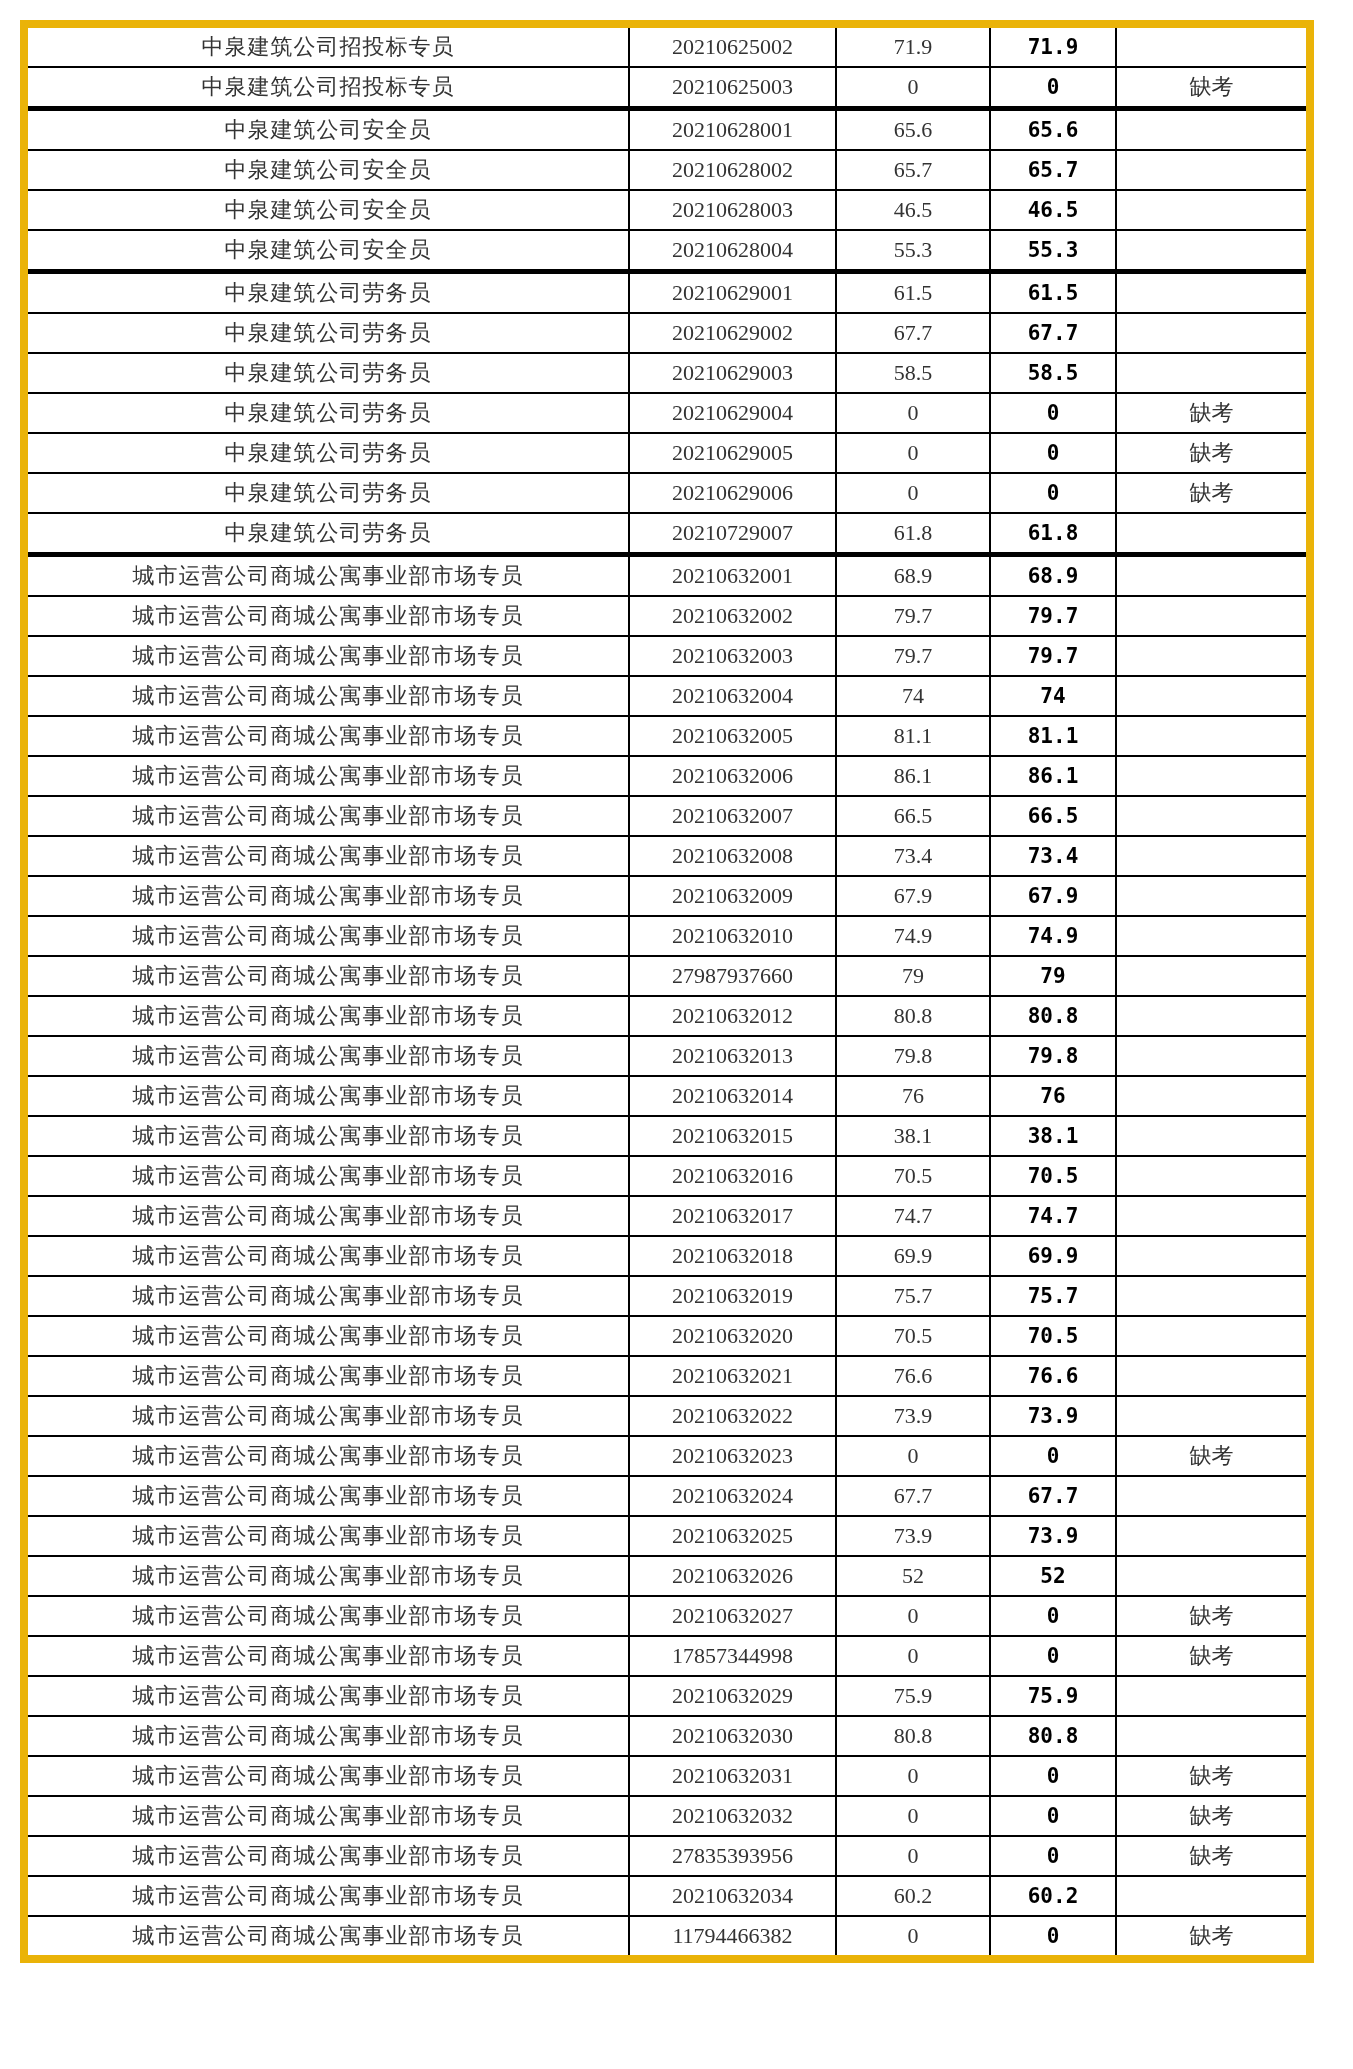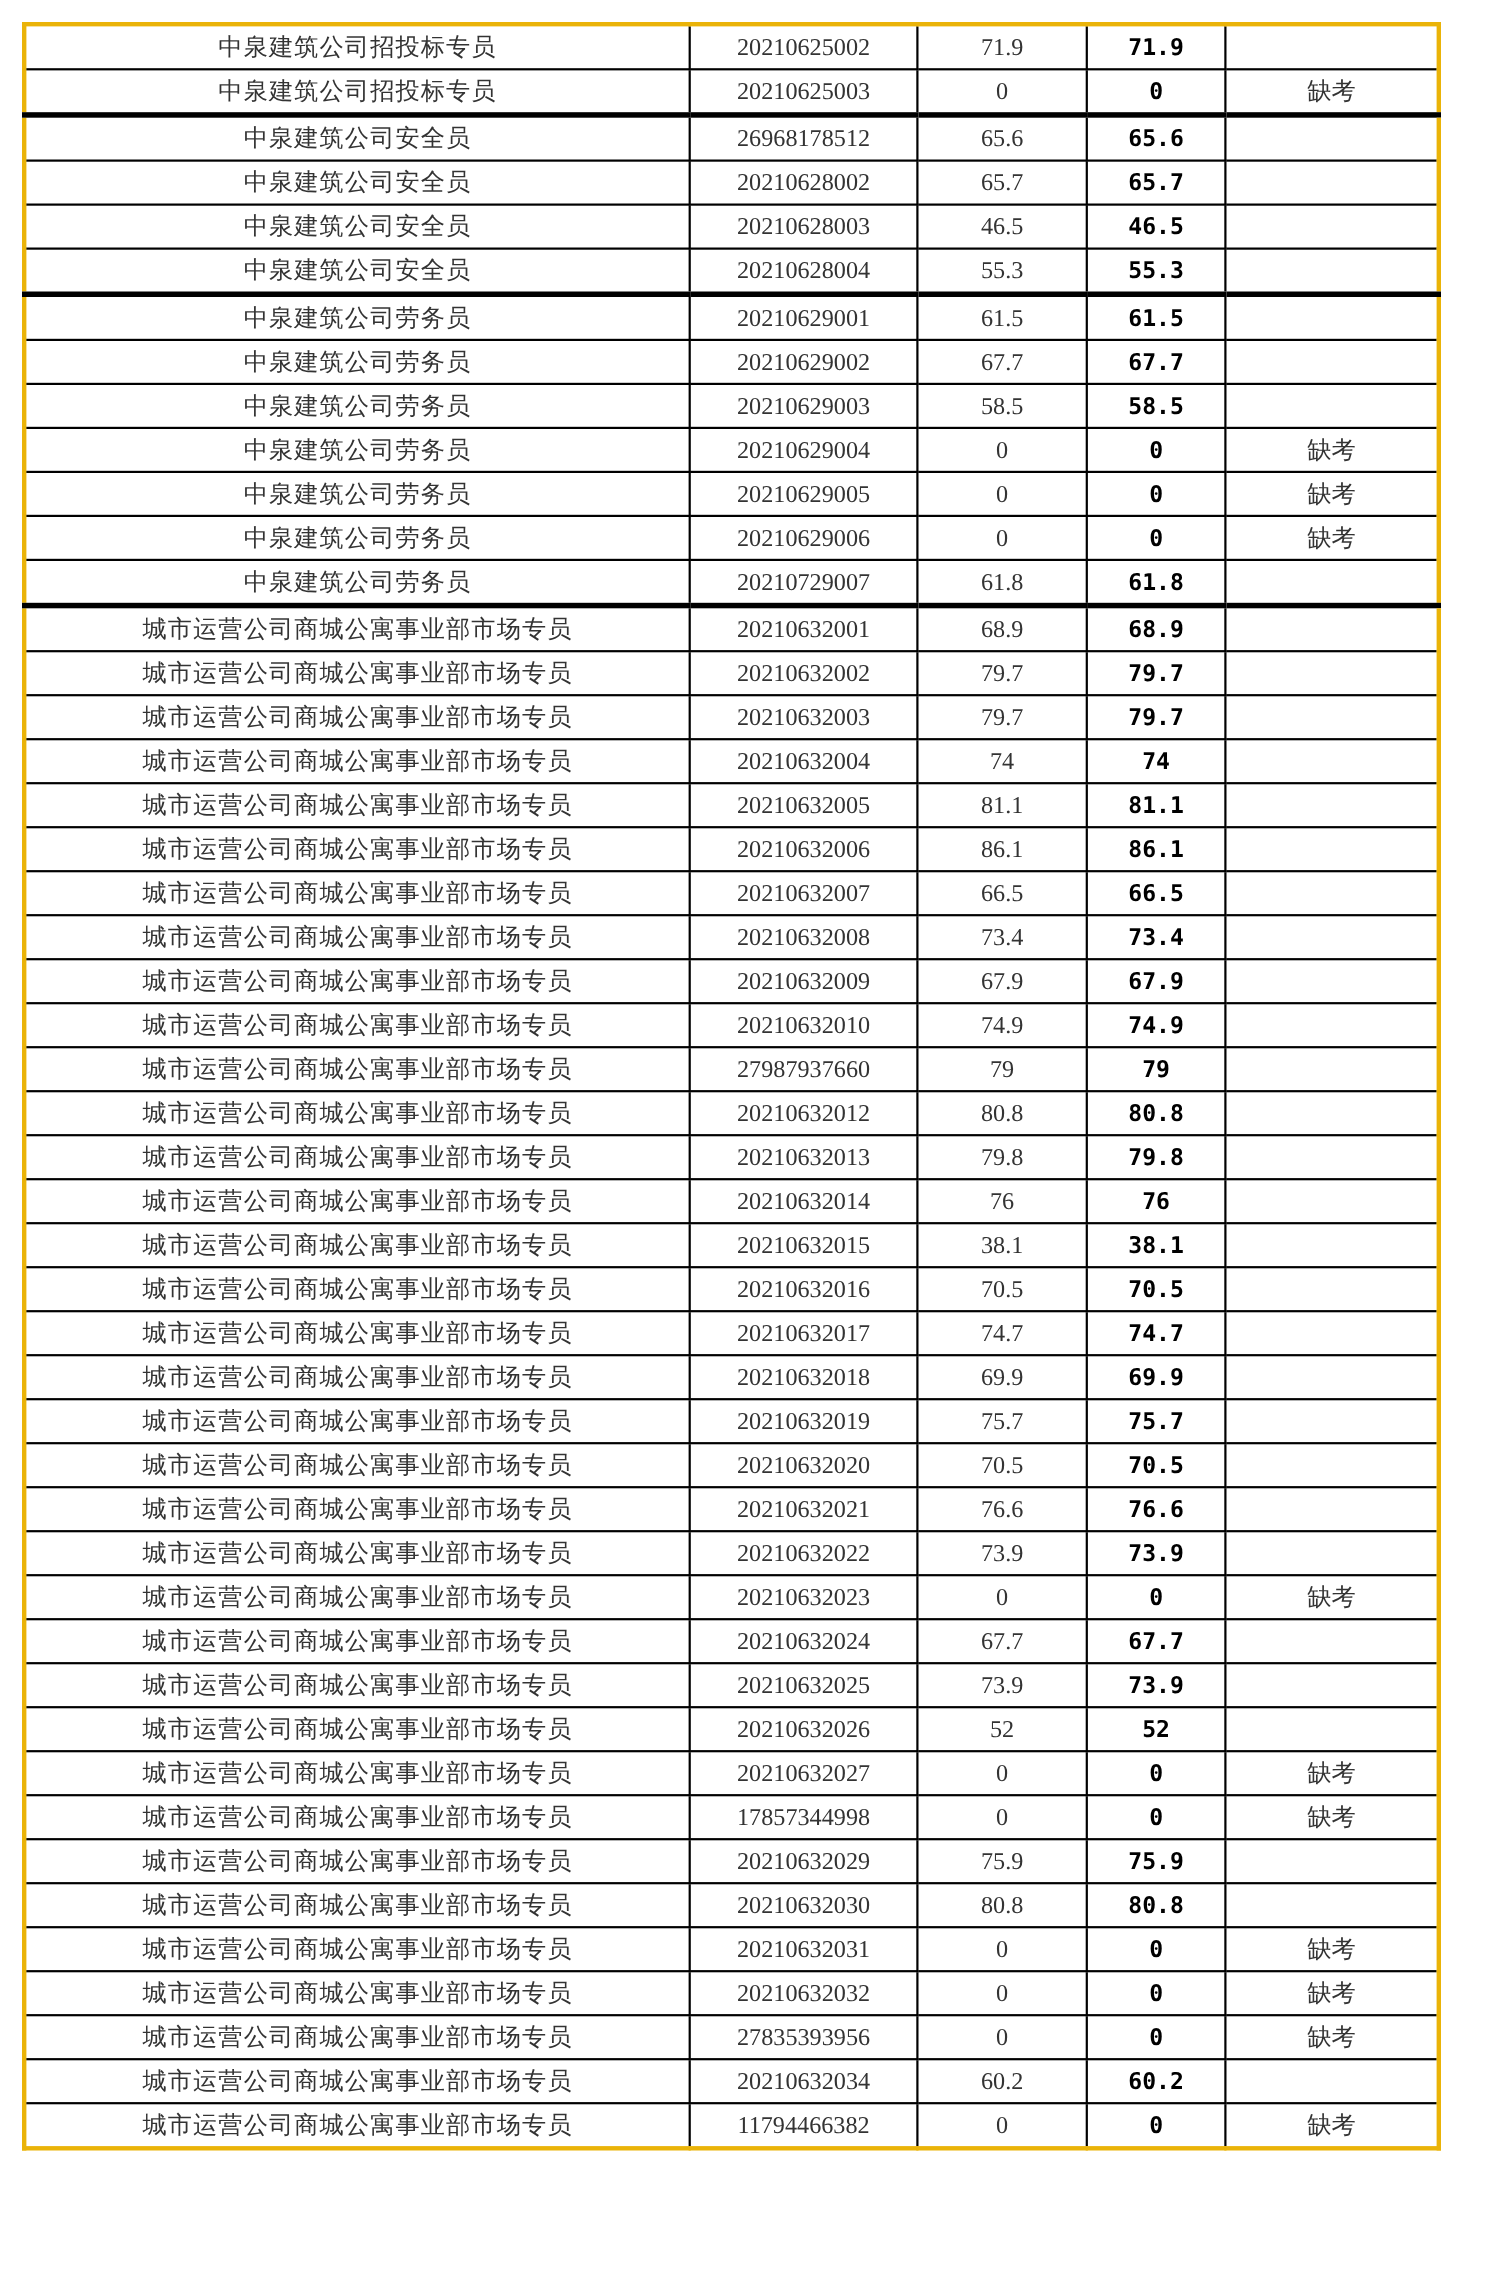--- a/index.html
+++ b/index.html
@@ -1,20 +1,20 @@
 <!DOCTYPE html>
 <html><head>
 <meta charset="utf-8">
 <style>
   html, body { margin: 0; padding: 0; background: #ffffff; }
   body { width: 1353px; height: 2069px; position: relative; overflow: hidden; }
   .sheet {
     position: absolute; left: 20px; top: 20px;
     border-collapse: collapse; table-layout: fixed;
-    border: 4px solid #eab308;
+    border: 8px solid #eab308;
     font-family: "Liberation Serif", "DejaVu Serif", serif;
     color: #333;
   }
   .sheet td {
     border: 2px solid #000;
     height: 38px;
     padding: 0;
     text-align: center;
     vertical-align: middle;
     font-size: 22px;
@@ -53,21 +53,21 @@
   </tr>
       <tr>
     <td class="pos">中泉建筑公司招投标专员</td>
     <td class="id">20210625003</td>
     <td class="written">0</td>
     <td class="total">0</td>
     <td class="remark">缺考</td>
   </tr>
       <tr class="group-start">
     <td class="pos">中泉建筑公司安全员</td>
-    <td class="id">26968178512</td>
+    <td class="id">20210628001</td>
     <td class="written">65.6</td>
     <td class="total">65.6</td>
     <td class="remark"></td>
   </tr>
       <tr>
     <td class="pos">中泉建筑公司安全员</td>
     <td class="id">20210628002</td>
     <td class="written">65.7</td>
     <td class="total">65.7</td>
     <td class="remark"></td>

